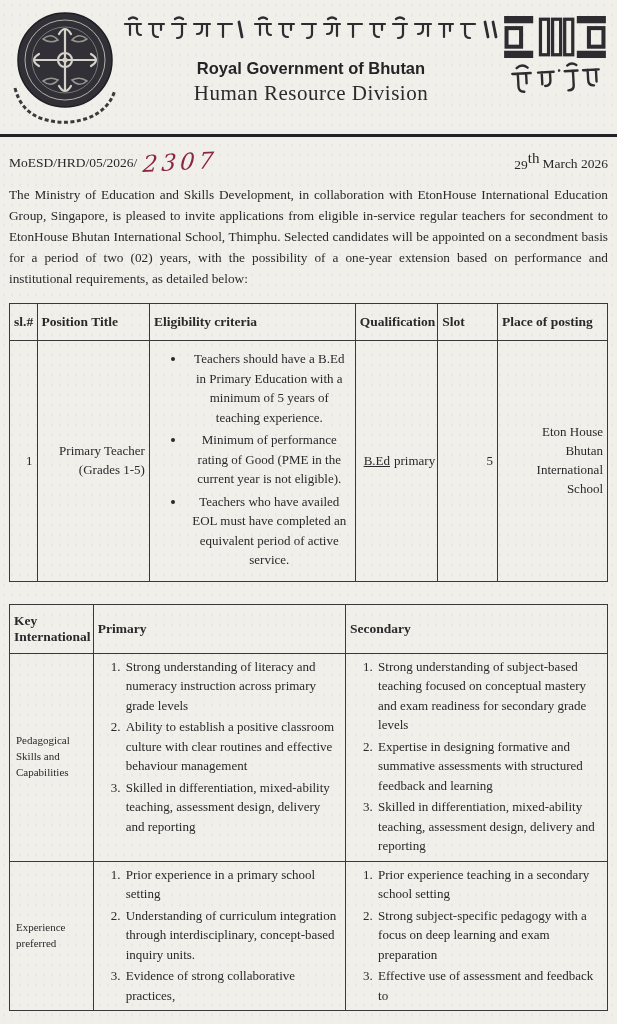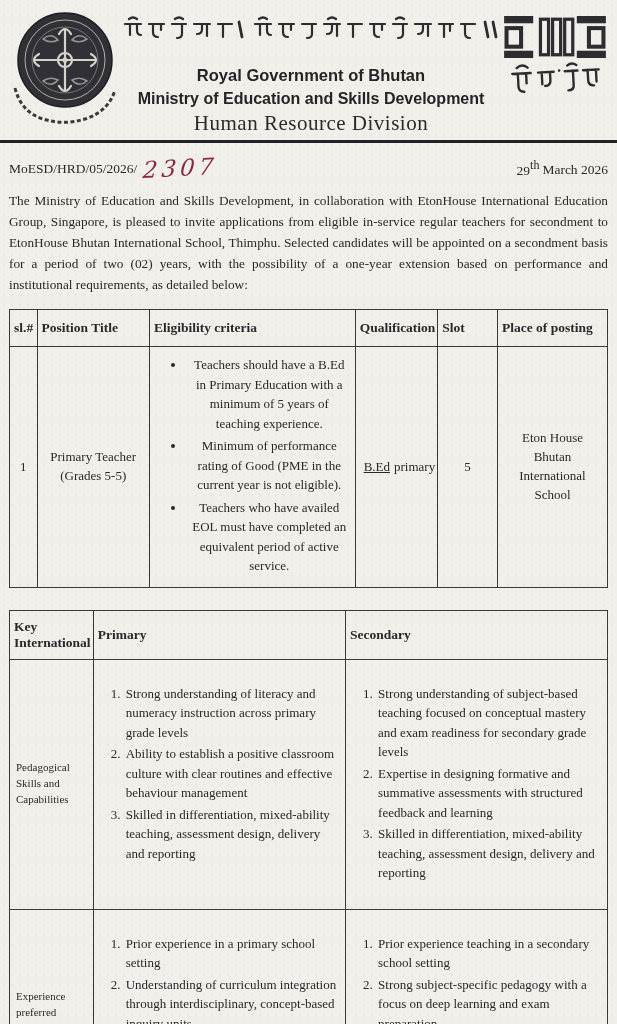--- a/index.html
+++ b/index.html
@@ -10,52 +10,52 @@
     background-size:8px 10px;
     font-family:"Liberation Serif", serif;
     color:#29292b;
   }
   .page{padding:6px 9px 0 9px;position:relative;}
   
   .doc-header{display:flex;align-items:flex-start;}
   .emblem{width:114px;flex:0 0 114px;padding-top:2px;}
   .head-center{flex:1;text-align:center;padding-top:8px;}
   .dz-line{display:block;margin:2px auto 0 auto;}
-  .gov{font-family:"Liberation Sans", sans-serif;font-weight:bold;font-size:16.5px;margin-top:22px;color:#242426;}
+  .gov{font-family:"Liberation Sans", sans-serif;font-weight:bold;font-size:16.5px;margin-top:15px;color:#242426;}
   .ministry{font-family:"Liberation Sans", sans-serif;font-weight:bold;font-size:16px;margin-top:5px;color:#242426;}
   .division{font-family:"Liberation Serif", serif;font-size:21px;margin-top:3px;letter-spacing:.5px;color:#2b2b2d;}
   .head-logo{flex:0 0 112px;width:112px;text-align:center;padding-top:10px;}
   
   .rule-thick{height:3px;background:#232325;margin:4px -9px 0 -9px;}
   
   .ref-row{display:flex;justify-content:space-between;align-items:flex-end;margin-top:9px;font-size:13.5px;}
   .handwritten{
     display:inline-block;font-family:"DejaVu Serif", serif;font-style:italic;
     font-size:23px;color:#8b2740;letter-spacing:4px;
     transform:rotate(-3deg) skewX(-8deg);margin-left:6px;position:relative;top:3px;
   }
-  .date sup{font-size:12px;}
+  .date sup{font-size:15px;}
   .date .date-rest{margin-left:3px;}
   
   .title{font-size:15.5px;font-weight:bold;text-align:center;letter-spacing:.6px;margin:16px 0 0 0;}
   .intro{font-size:13.3px;line-height:1.57;text-align:justify;margin:13px 0 0 0;}
   
   table{border-collapse:collapse;width:100%;table-layout:fixed;}
   .vtable{margin-top:14px;}
   th,td{border:1.6px solid #39393b;font-size:13px;}
   th{font-weight:bold;text-align:left;padding:10px 4px;font-size:13.5px;}
-  .vtable td{vertical-align:middle;text-align:center;padding:6px 4px;line-height:1.45;}
+  .vtable td{vertical-align:middle;text-align:right;padding:6px 4px;line-height:1.45;}
   .vtable td.elig{vertical-align:top;text-align:center;padding:8px 6px 8px 6px;}
   .bullets{margin:0;padding-left:30px;list-style:disc outside;}
   .bullets li{margin-bottom:3px;line-height:1.5;padding-left:4px;}
   .u{text-decoration:underline;}
   .qual-rest{margin-left:4px;}
   .ctable{margin-top:22px;}
   .ctable th{padding:8px 4px;}
-  .ctable td{vertical-align:top;text-align:left;padding:24px 6px;line-height:1.45;}
+  .ctable td{vertical-align:top;text-align:left;padding:3px 6px;line-height:1.45;}
   .ctable td.rowlabel{vertical-align:middle;font-weight:normal;font-size:11px;}
   .numlist{margin:0;padding-left:24px;list-style:decimal outside;}
   .numlist li{margin-bottom:2px;line-height:1.5;padding-left:2px;}
   svg .ink{stroke:#2c2c31;stroke-width:2.2;fill:none;stroke-linecap:round;stroke-linejoin:round;}
 </style>
 </head>
 <body>
 
 <div class="page">
 
@@ -107,21 +107,20 @@
           <path d="M270 8 H284 M280 8 V18 Q280 22 275 22"></path>
             <path d="M273 3 Q277 0 281 3"></path>
           <path d="M292 8 H308 M300 8 V13 Q300 18 295 18 M305 8 V20"></path>
           <path d="M316 8 H330 M321 8 V21 M327 8 V15"></path>
           <path d="M338 8 H352 M342 8 V17 Q342 22 347 22"></path>
           <path d="M362 6 L365 21" stroke-width="2.8"></path>
           <path d="M370 6 L373 21" stroke-width="2.8"></path>
         </g>
       </svg>
       <div class="gov">Royal Government of Bhutan</div>
-      <div class="ministry">Ministry of Education and Skills Development</div>
       <div class="division">Human Resource Division</div>
     </div>
 
     <div class="head-logo">
       <svg width="102" height="42" viewBox="0 0 126 52">
         <g fill="#2c2c31">
           <rect x="0" y="0" width="36" height="9"></rect>
           <rect x="0" y="43" width="36" height="9"></rect>
           <rect x="90" y="0" width="36" height="9"></rect>
           <rect x="90" y="43" width="36" height="9"></rect>
@@ -178,21 +177,21 @@
         <th>Position Title</th>
         <th>Eligibility criteria</th>
         <th>Qualification</th>
         <th>Slot</th>
         <th>Place of posting</th>
       </tr>
     </thead>
     <tbody>
       <tr>
         <td>1</td>
-        <td>Primary Teacher (Grades 5-5)</td>
+        <td>Primary Teacher (Grades 1-5)</td>
         <td class="elig">
           <ul class="bullets">
             <li>Teachers should have a B.Ed in Primary Education with a minimum of 5 years of teaching experience.</li>
             <li>Minimum of performance rating of Good (PME in the current year is not eligible).</li>
             <li>Teachers who have availed EOL must have completed an equivalent period of active service.</li>
           </ul>
         </td>
         <td style="text-align:right;padding-left:8px;">
           <span class="u">B.Ed</span><span class="qual-rest">primary</span>
         </td>

